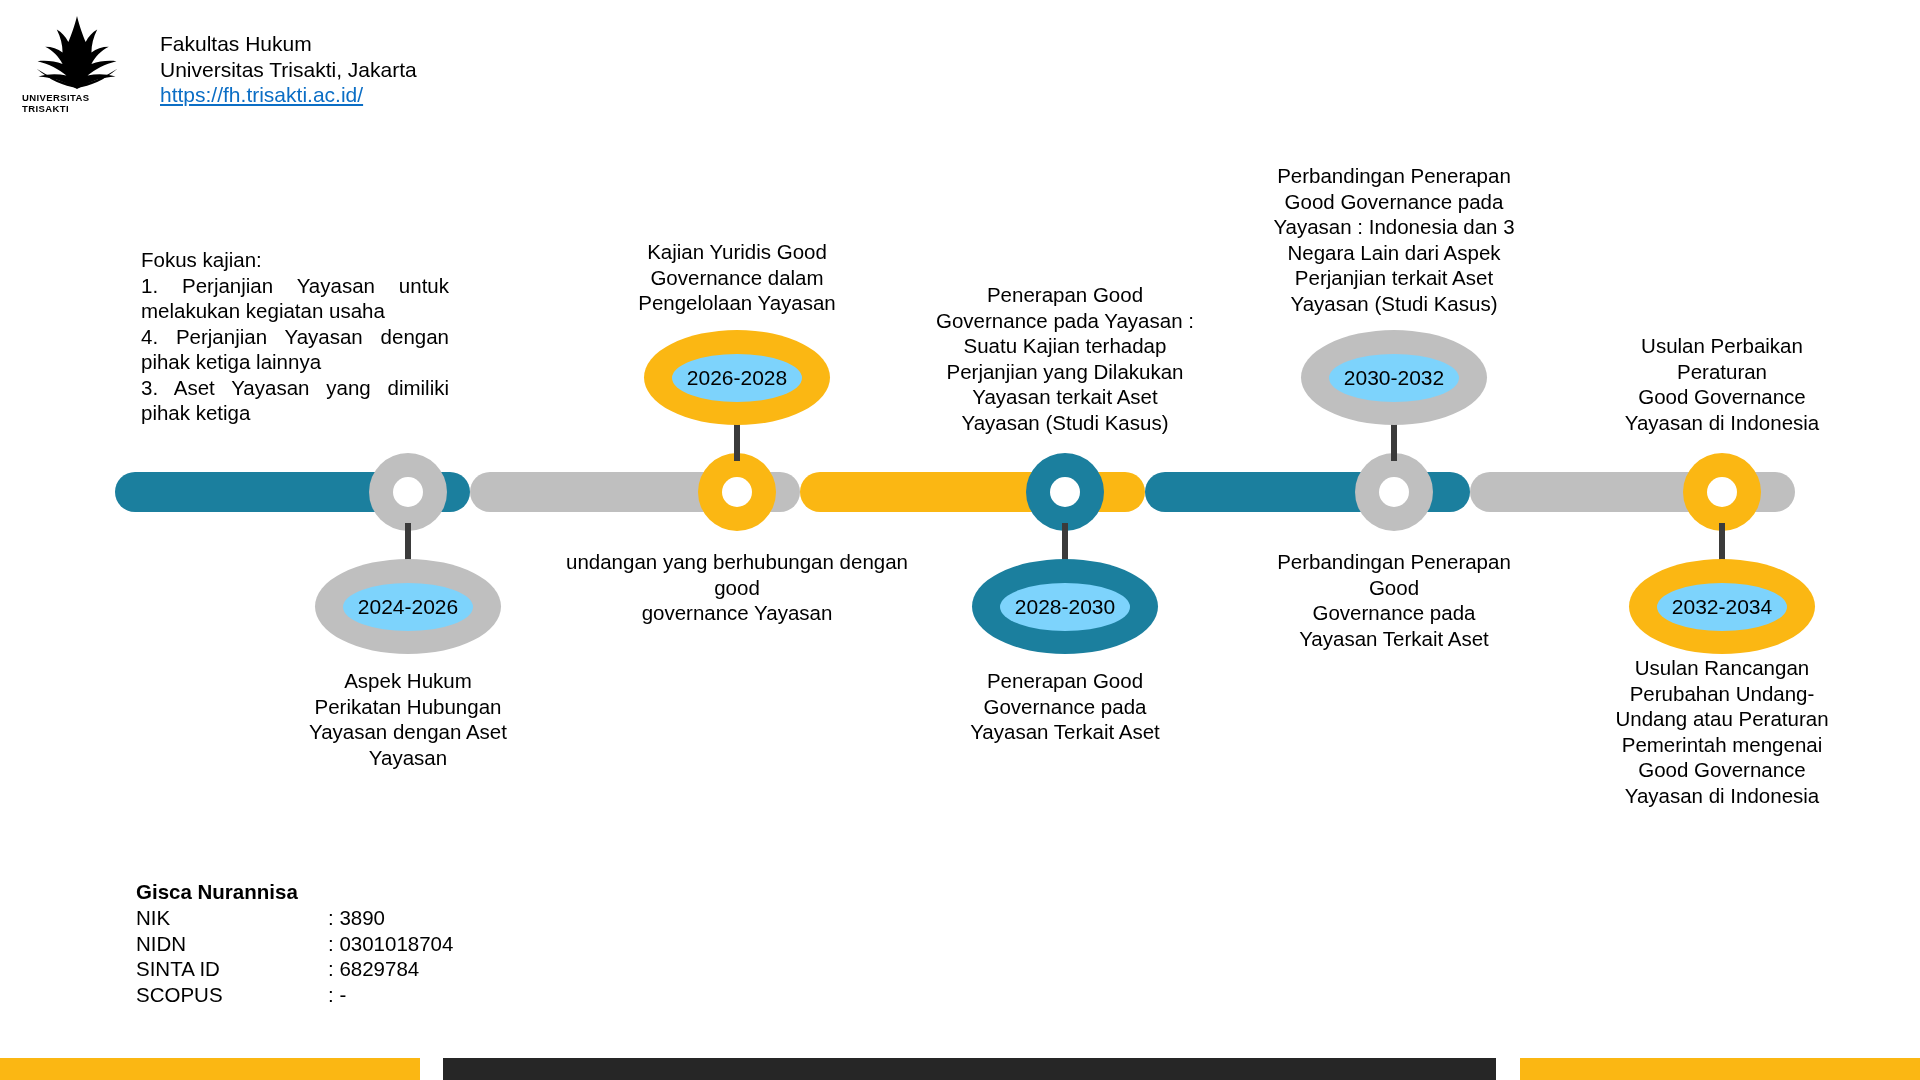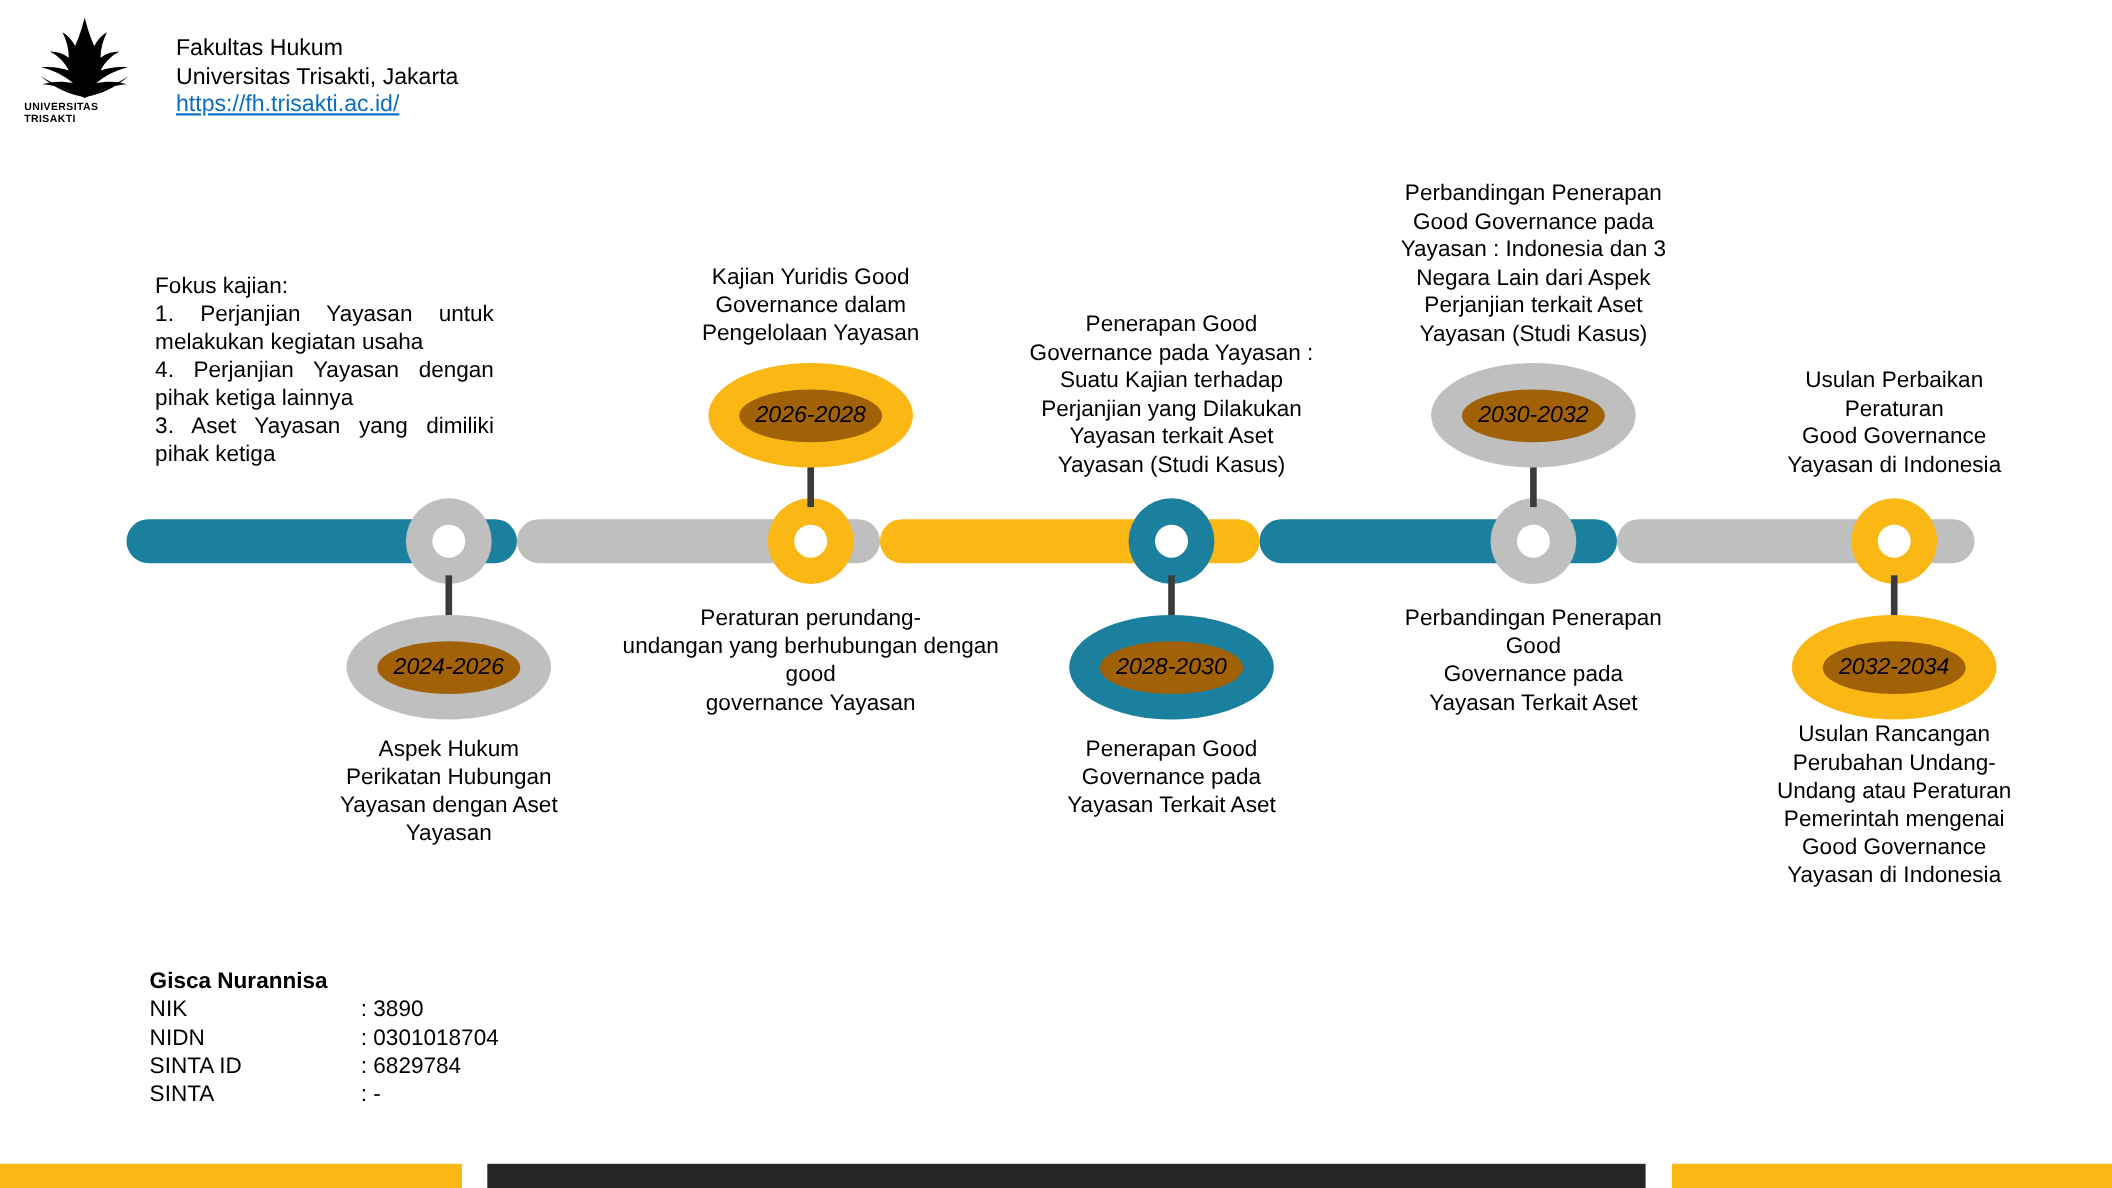--- a/index.html
+++ b/index.html
@@ -102,25 +102,24 @@
     height: 95px;
     border-radius: 50%;
     display: flex;
     align-items: center;
     justify-content: center;
   }
   .bubble .inner {
     width: 130px;
     height: 48px;
     border-radius: 50%;
-    background: #a16207;
+    background: #7dd3fc;
     display: flex;
     align-items: center;
     justify-content: center;
-    font-style: italic;
   }
   .bubble .year {
     font-size: 21px;
     color: #000;
     white-space: nowrap;
   }
 
   
   .caption {
     position: absolute;
@@ -240,21 +239,20 @@
         <div class="inner">
           <span class="year">2026-2028</span>
         </div>
       </div>
       <div class="caption" style="width: 290px; left: 592px; top: 239px;">
         <div>Kajian Yuridis Good</div>
         <div>Governance dalam</div>
         <div>Pengelolaan Yayasan</div>
       </div>
       <div class="caption" style="width: 380px; left: 547px; top: 549px;">
-        <div>Peraturan perundang-</div>
         <div>undangan yang berhubungan dengan good</div>
         <div>governance Yayasan</div>
       </div>
       <div class="node" style="left: 1026px; top: 453px; background: rgb(27, 127, 158);">
         <div class="hole"></div>
       </div>
       <div class="stem" style="left: 1062px; height: 38px; top: 523px; background: rgb(59, 59, 59);"></div>
       <div class="bubble" style="left: 972px; top: 559px; background: rgb(27, 127, 158);">
         <div class="inner">
           <span class="year">2028-2030</span>
@@ -331,21 +329,21 @@
           </tr>
           <tr>
             <td class="k">NIDN</td>
             <td>: 0301018704</td>
           </tr>
           <tr>
             <td class="k">SINTA ID</td>
             <td>: 6829784</td>
           </tr>
           <tr>
-            <td class="k">SINTA</td>
+            <td class="k">SCOPUS</td>
             <td>: -</td>
           </tr>
         </tbody>
       </table>
   </div>
 
   <div id="footer-bars">
       <div class="botbar" style="left: 0px; width: 420px; background: rgb(251, 183, 19);"></div>
       <div class="botbar" style="left: 443px; width: 1053px; background: rgb(38, 38, 38);"></div>
       <div class="botbar" style="left: 1520px; width: 400px; background: rgb(251, 183, 19);"></div>

